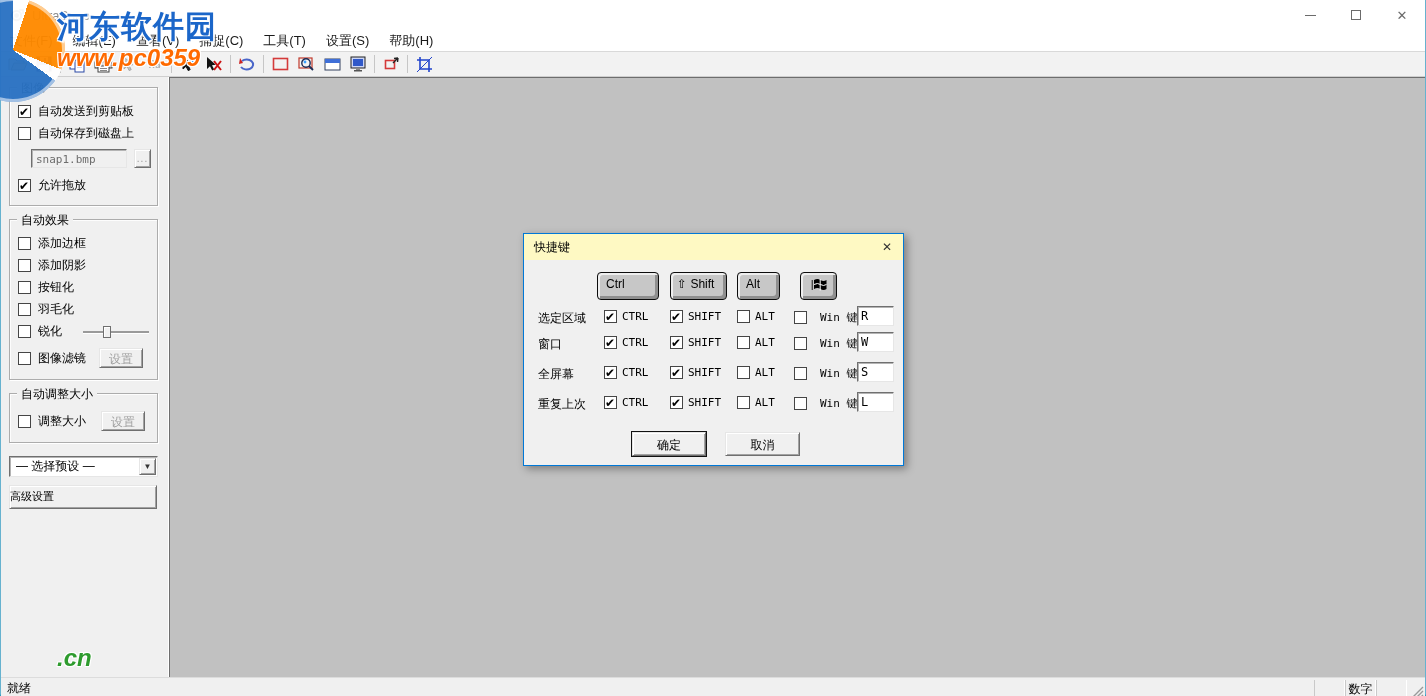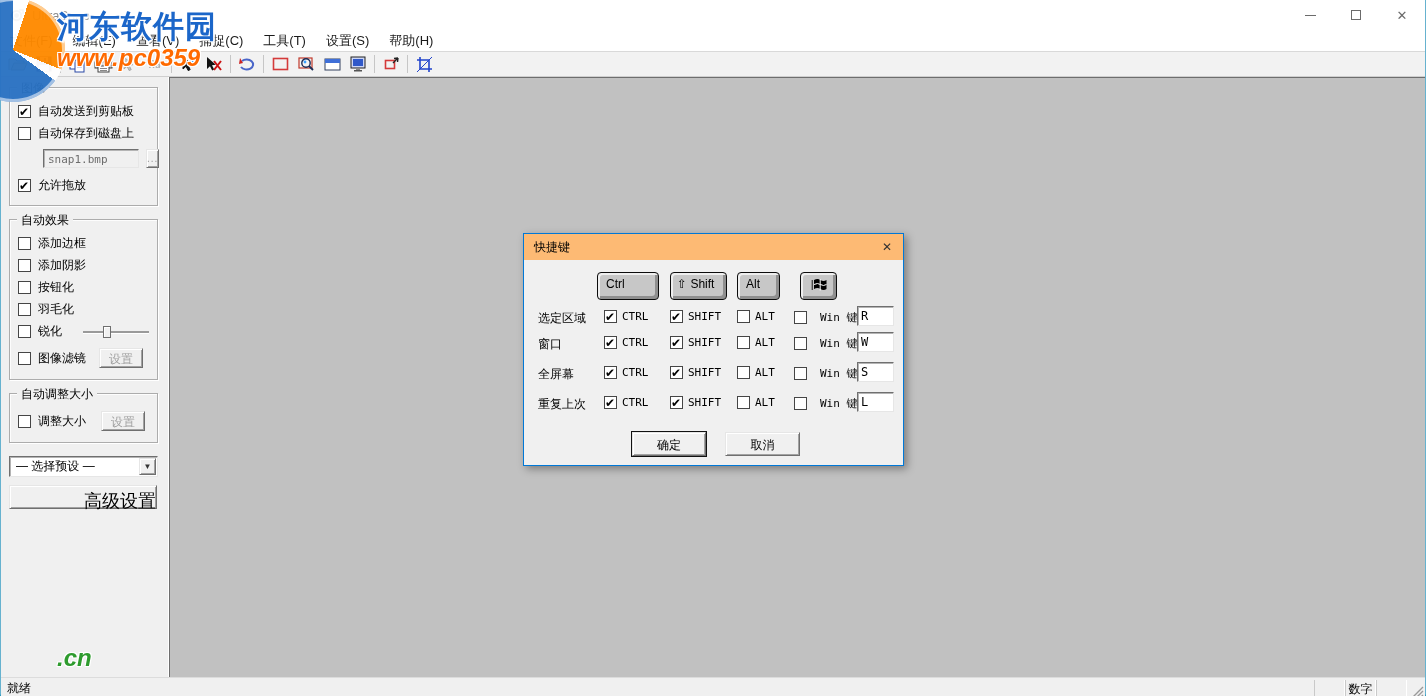--- a/index.html
+++ b/index.html
@@ -55,27 +55,27 @@
   .settings-btn { width:44px; height:20px; font-size:12px; color:#9f9f9f; text-align:center; padding-top:2px; margin-left:12px; }
   .slider { position:relative; width:66px; height:14px; margin-left:14px; }
   .slider-track { position:absolute; top:6px; left:0; width:66px; height:2px;
     background:#9a9a9a; box-shadow:0 1px 0 #fff; }
   .slider-thumb { position:absolute; top:1px; left:20px; width:8px; height:12px;
     background:#f0f0f0; border:1px solid #6f6f6f; box-shadow:inset 1px 1px 0 #fff; }
   .combo { margin:6px 10px 0 8px; height:21px; display:flex; align-items:center; background:#fff; font-size:12px; }
   .combo-text { flex:1; padding-left:6px; }
   .combo-btn { width:17px; height:17px; margin-right:1px; display:flex; align-items:center; justify-content:center;
     font-size:8px; color:#333; }
-  .advanced { margin:8px 4px 0 8px; height:24px; width:148px; font-size:18px; color:#000;
-    text-align:right; padding-top:3px; }
+  .advanced { margin:8px 4px 0 8px; height:24px; width:148px; font-size:11px; color:#000;
+    text-align:left; padding-top:3px; }
 
   
   .dialog { position:absolute; left:353px; top:155px; width:381px; height:233px;
     background:#f0f0f0; border:1px solid #0078d7; box-shadow:3px 3px 8px rgba(0,0,0,.35); }
-  .dlg-titlebar { position:absolute; top:0; left:0; right:0; height:26px; background:#fdba74;
+  .dlg-titlebar { position:absolute; top:0; left:0; right:0; height:26px; background:#fef9c3;
     display:flex; align-items:center; padding-left:10px; font-size:12px; color:#000; }
   .dlg-close { margin-left:auto; width:32px; height:26px; display:flex; align-items:center; justify-content:center;
     font-size:12px; color:#333; }
   .keycap { position:absolute; top:38px; height:28px; border:1px solid #0c0c0c; border-radius:4px;
     background:#c7c7c7; box-shadow:inset 2px 2px 0 #eee, inset -3px -3px 0 #8f8f8f;
     font-size:12px; color:#000; padding:4px 0 0 8px; }
   .hk-row { position:absolute; left:0; width:100%; height:20px; font-size:12px; }
   .hk-label { position:absolute; left:14px; top:2px; color:#000; }
   .hk-cell { position:absolute; top:2px; display:flex; align-items:center; gap:5px; }
   .hk-cell .lbl { font-family:"DejaVu Sans Mono",monospace; font-size:11px; color:#000; }
@@ -253,21 +253,21 @@
       <div class="group">
         <span class="group-title">图像</span>
         <div class="opt">
           <span class="cb checked"></span>
           <span>自动发送到剪贴板</span>
         </div>
         <div class="opt">
           <span class="cb"></span>
           <span>自动保存到磁盘上</span>
         </div>
-        <div class="opt" style="margin-left:26px; margin-top:7px;">
+        <div class="opt" style="margin-left:14px; margin-top:7px;">
           <input class="file-field sunken" readonly="" value="snap1.bmp" style="">
           <span class="browse-btn raised">...</span>
         </div>
         <div class="opt" style="margin-top:9px;">
           <span class="cb checked"></span>
           <span>允许拖放</span>
         </div>
       </div>
 
       <div class="group">

